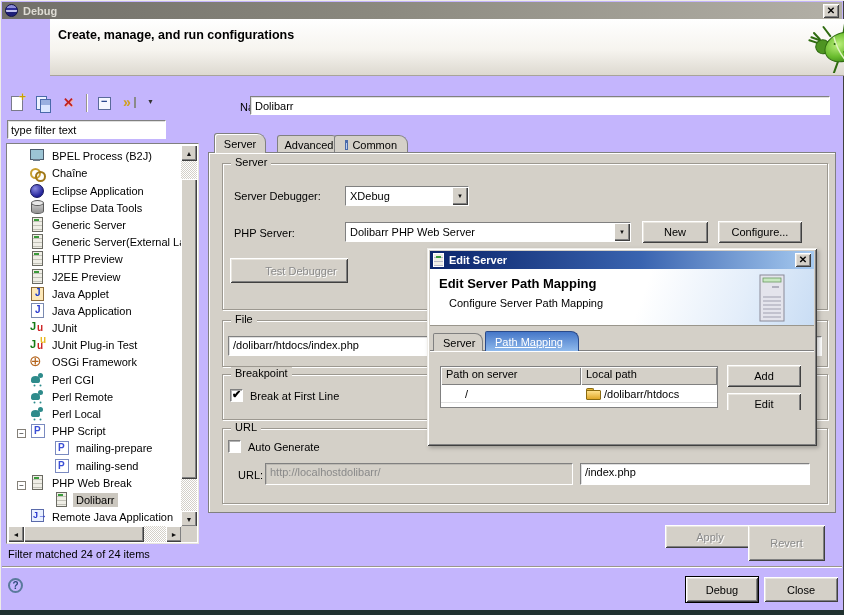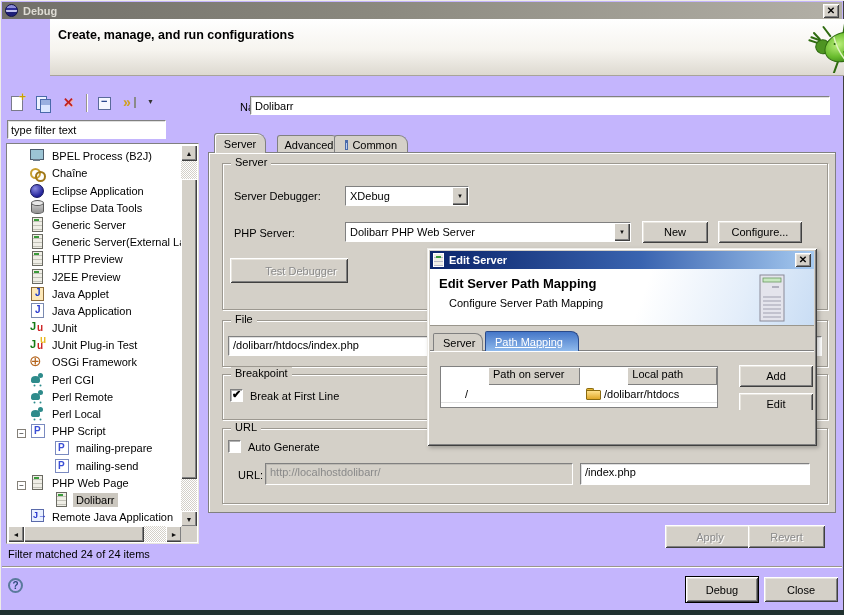--- a/index.html
+++ b/index.html
@@ -168,28 +168,28 @@
     border-bottom:1px solid #9a968c; }
   #esd-header .h1 { font-size:13px; font-weight:bold; padding:7px 0 0 9px; }
   #esd-header .h2 { font-size:11px; padding:6px 0 0 19px; }
   #esd-tower { position:absolute; right:22px; top:4px; }
   .etab { position:absolute; height:18px; top:333px; background:#d4d0c8; border:1px solid #808080; border-bottom:none; border-radius:2px 8px 0 0; display:flex; align-items:center; padding:0 9px; font-size:11px; z-index:12; }
   .etab.active { top:331px; height:20px; background:linear-gradient(180deg,#4577c8,#8fb9ec); color:#fff; text-decoration:underline; border-color:#2a4a8a; }
   #esd-tabline { position:absolute; left:430px; top:350px; width:384px; height:1px; background:#808080; box-shadow:0 1px 0 #fff; z-index:11; }
 
   #esd-table { position:absolute; left:440px; top:366px; width:278px; height:42px; background:#fff; border:1px solid #808080; overflow:hidden; z-index:11; }
   #esd-table .hrow { display:flex; height:18px; }
-  #esd-table .hcell { background:#d4d0c8; box-shadow:inset 1px 1px 0 #fff, inset -1px -1px 0 #808080; font-size:11px; padding:1px 5px;margin-left:47px; }
+  #esd-table .hcell { background:#d4d0c8; box-shadow:inset 1px 1px 0 #fff, inset -1px -1px 0 #808080; font-size:11px; padding:1px 5px; }
   #esd-table .hcell.c1 { width:140px; }
   #esd-table .hcell.c2 { width:136px; }
   #esd-table .drow { display:flex; height:18px; align-items:center; border-bottom:1px solid #e0e0e0; }
   #esd-table .dcell { font-size:11px; padding:0 4px; display:flex; align-items:center; gap:3px; }
   #esd-table .dcell.c1 { width:140px; padding-left:24px; }
   #esd-table .dcell.c2 { width:136px; }
-  #esd-clip { position:absolute; left:442px; top:351px; width:384px; height:59px; overflow:hidden; z-index:11; }
+  #esd-clip { position:absolute; left:430px; top:351px; width:384px; height:59px; overflow:hidden; z-index:11; }
   #esd-add { position:absolute; left:297px; top:14px; width:74px; height:22px; }
   #esd-edit { position:absolute; left:297px; top:42px; width:74px; height:22px; }
   .help-circle { width:15px; height:15px; border:2px solid #5a7a9c; border-radius:50%; color:#2a4a7a; font-size:10px; font-weight:bold; display:flex; align-items:center; justify-content:center; background:transparent; }
 
   
   #footer-sep { left:2px; top:566px; width:840px; height:2px; border-top:1px solid #9a968c; border-bottom:1px solid #fff; }
   #footer-help { left:8px; top:578px; }
   #debug-btn { left:686px; top:577px; width:72px; height:25px; }
   #close-btn { left:764px; top:577px; width:74px; height:25px; }
   #bottom-edge { left:0; top:610px; width:844px; height:5px; background:#20312f; }
@@ -343,21 +343,21 @@
           <span class="tlabel">mailing-prepare</span>
         </div>
         <div class="trow ind">
           <span class="expsp"></span>
           <span class="ti php-icon"></span>
           <span class="tlabel">mailing-send</span>
         </div>
         <div class="trow">
           <span class="expander">−</span>
           <span class="ti server-icon"></span>
-          <span class="tlabel">PHP Web Page</span>
+          <span class="tlabel">PHP Web Break</span>
         </div>
         <div class="trow sel ind">
           <span class="expsp"></span>
           <span class="ti server-icon"></span>
           <span class="tlabel">Dolibarr</span>
         </div>
         <div class="trow">
           <span class="expsp"></span>
           <span class="ti remote-java-icon"></span>
           <span class="tlabel">Remote Java Application</span>
@@ -425,21 +425,21 @@
   <div class="abs group" style="left:222px; top:428px; width:606px; height:76px; z-index:2;">
     <span class="glabel">URL</span>
   </div>
   <span class="abs checkbox" style="left:228px; top:440px; z-index:2;" id="ag-check"></span>
   <span class="abs lbl" style="left:248px; top:441px; z-index:2;">Auto Generate</span>
   <span class="abs lbl" style="left:238px; top:469px; z-index:2;">URL:</span>
   <div class="abs sunken field disabledf" style="left:265px; top:463px; width:308px; height:22px; z-index:2;">http://localhostdolibarr/</div>
   <div class="abs sunken field" style="left:580px; top:463px; width:230px; height:22px; z-index:2;">/index.php</div>
 
   <button class="btn abs disabled" style="left:665px; top:525px; width:90px; height:23px;">Apply</button>
-  <button class="btn abs disabled" style="left:748px; top:525px; width:77px; height:23px;">Revert</button>
+  <button class="btn abs disabled" style="left:748px; top:525px; width:77px; height:36px;">Revert</button>
 
   <div id="esd" class="abs">
     <div id="esd-title">
       <span class="mini-server-icon"></span>
       <span class="ttext">Edit Server</span>
       <button class="btn win-close">✕</button>
     </div>
     <div id="esd-header">
       <div class="h1">Edit Server Path Mapping</div>
       <div class="h2">Configure Server Path Mapping</div>

